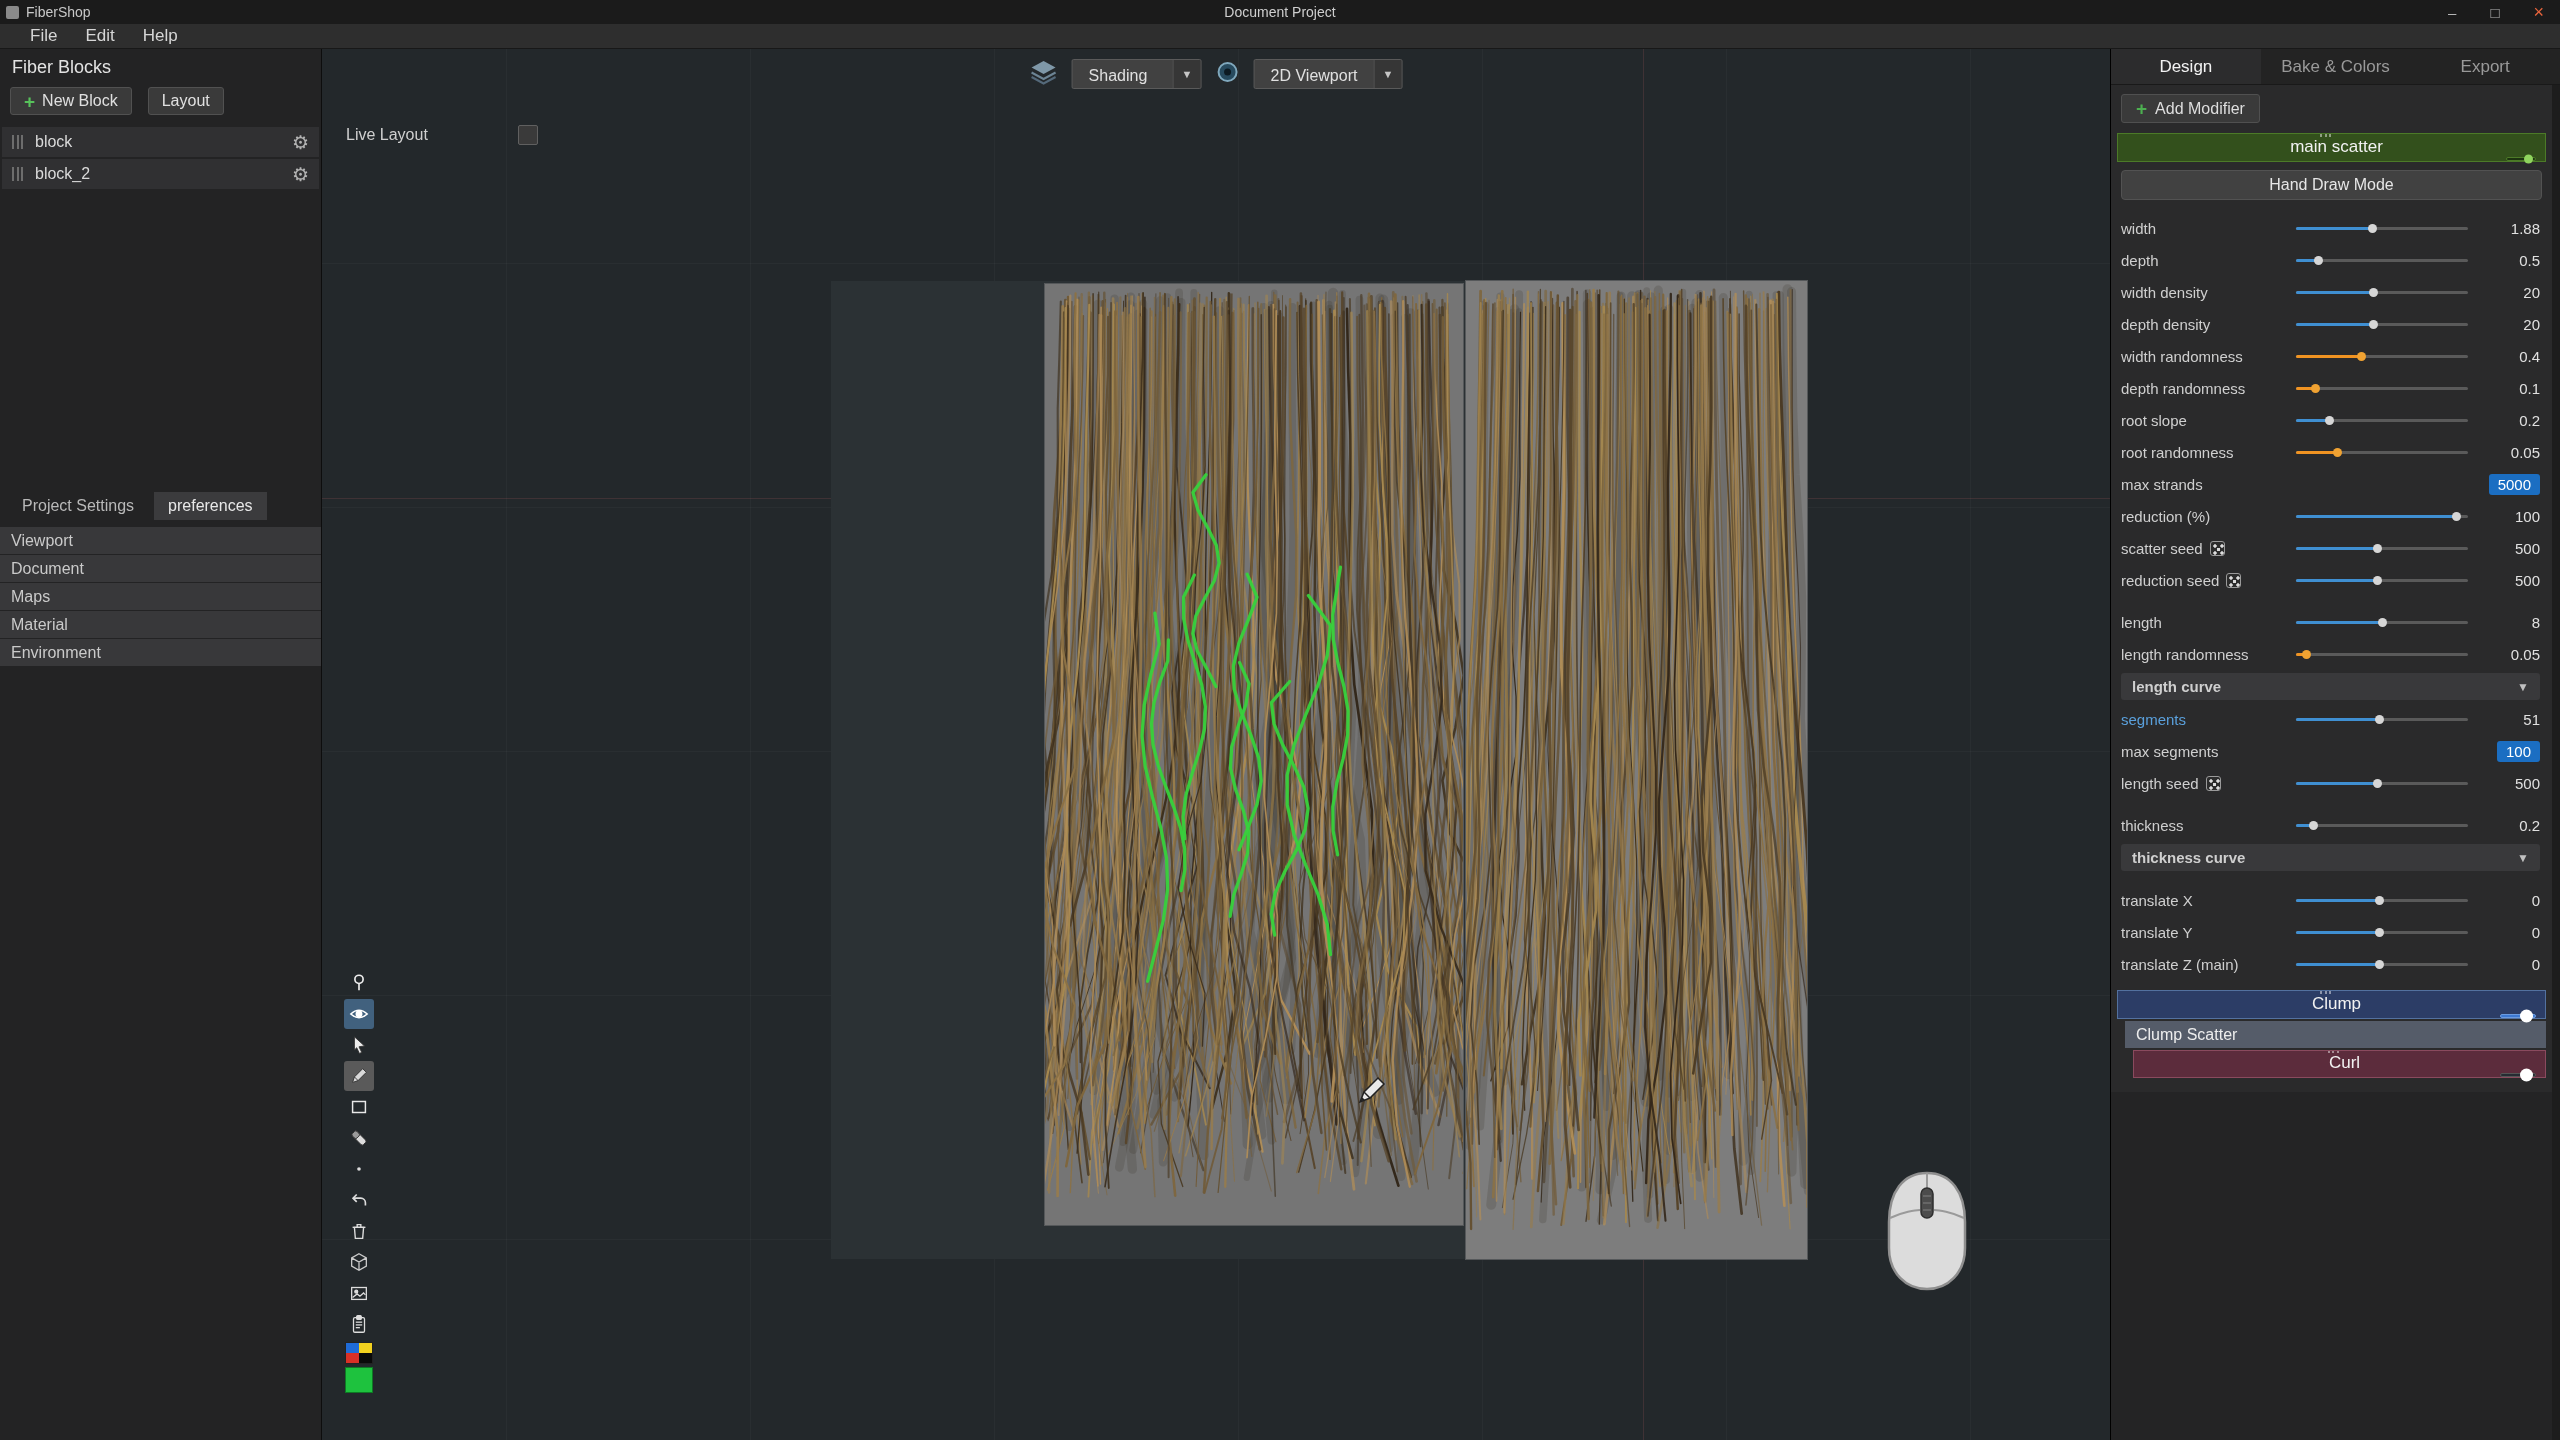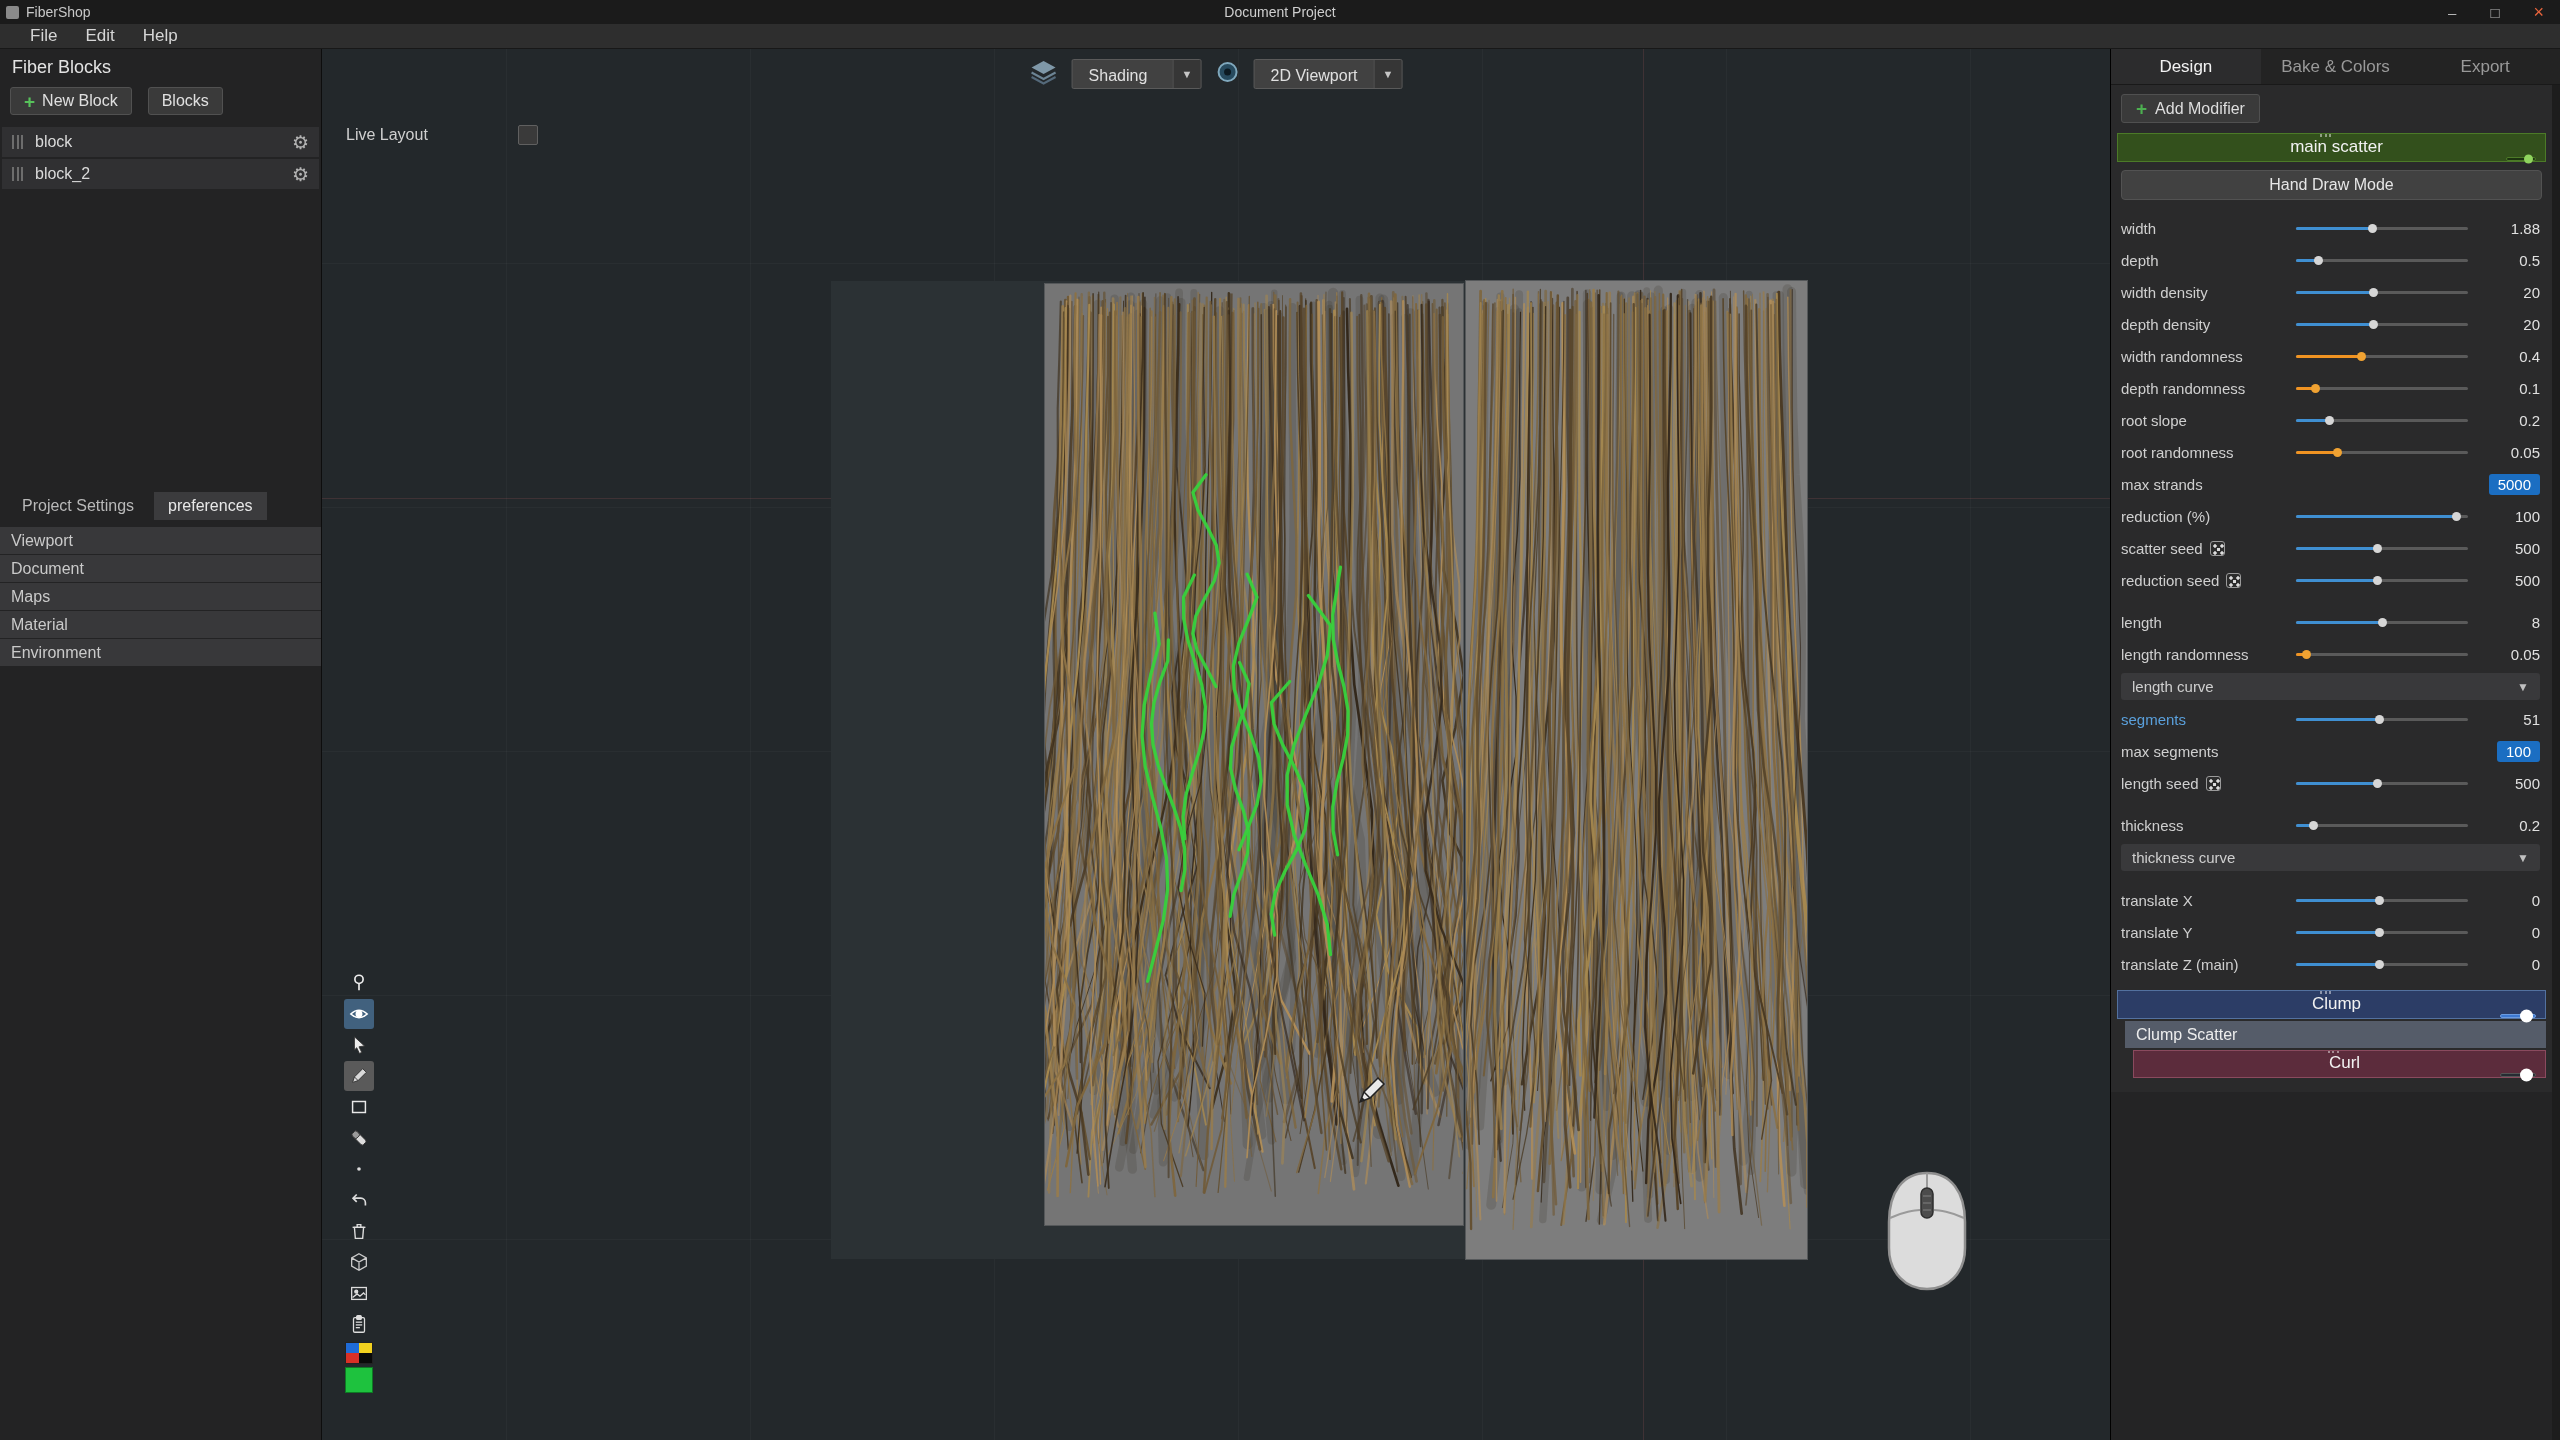--- a/index.html
+++ b/index.html
@@ -98,21 +98,21 @@
   .prow-label.accent { color:#5aa0dc; }
   .dice { width:15px; height:15px; border:1px solid #9a9a9a; border-radius:3px; background-color:#2c2c2c;
     background-image:radial-gradient(circle at 4px 4px,#ddd 1.4px,transparent 2px),radial-gradient(circle at 11px 4px,#ddd 1.4px,transparent 2px),radial-gradient(circle at 7.5px 7.5px,#ddd 1.4px,transparent 2px),radial-gradient(circle at 4px 11px,#ddd 1.4px,transparent 2px),radial-gradient(circle at 11px 11px,#ddd 1.4px,transparent 2px); }
   .slider { position:relative; height:3px; background:#5a5a5a; border-radius:2px; }
   .slider .fill { position:absolute; left:0; top:0; height:3px; border-radius:2px; }
   .slider .handle { position:absolute; width:9px; height:9px; border-radius:50%; top:-3px; }
   .fill.blue { background:#3f8fd2; } .fill.orange { background:#f09322; }
   .handle.blue { background:#d6d6d6; } .handle.orange { background:#f0a232; }
   .prow-value { font-size:15px; color:#e0e0e0; text-align:right; }
   .value-pill { display:inline-block; background:#1b6ec2; color:#fff; border-radius:3px; padding:2px 9px; font-size:15px; }
-  .curve-row { height:27px; margin:3px 0; background:#39393b; border-radius:3px; display:flex; align-items:center; padding:0 11px; font-size:15px; color:#cfcfcf; }
+  .curve-row { height:27px; margin:3px 0; background:#39393b; border-radius:3px; display:flex; align-items:center; padding:0 11px; font-size:15px; color:#cfcfcf;font-weight:bold; }
   .curve-row .chev { margin-left:auto; color:#c0c0c0; font-size:12px; }
   .row-gap { height:10px; }
 
   .mod-clump { margin-top:10px; background:#2c3d66; border:1px solid #53719f; }
   .mod-scatter2 { margin:2px 6px 0 14px; height:27px; background:#555c69; display:flex; align-items:center; padding:0 11px; font-size:16px; color:#ededed; }
   .mod-curl { margin:2px 6px 0 22px; height:28px; background:#5c2c3c; border:1px solid #8a4a5e; display:flex; align-items:center; padding:0 9px; font-size:17px; color:#f2f2f2; }
 </style>
 </head>
 <body>
 
@@ -134,21 +134,21 @@
   </div>
 
 <div class="left-panel">
   <div class="fb-header">Fiber Blocks</div>
   <div class="fb-buttons">
     <div class="btn">
       <span class="plus-glyph">+</span>
       <span>New Block</span>
     </div>
     <div class="btn">
-      <span>Blocks</span>
+      <span>Layout</span>
     </div>
   </div>
   <div class="block-list" id="block-list">
       <div class="block-item">
         <span class="grip"></span>
         <span>block</span>
         <span class="gear">⚙</span>
       </div>
       <div class="block-item">
         <span class="grip"></span>

